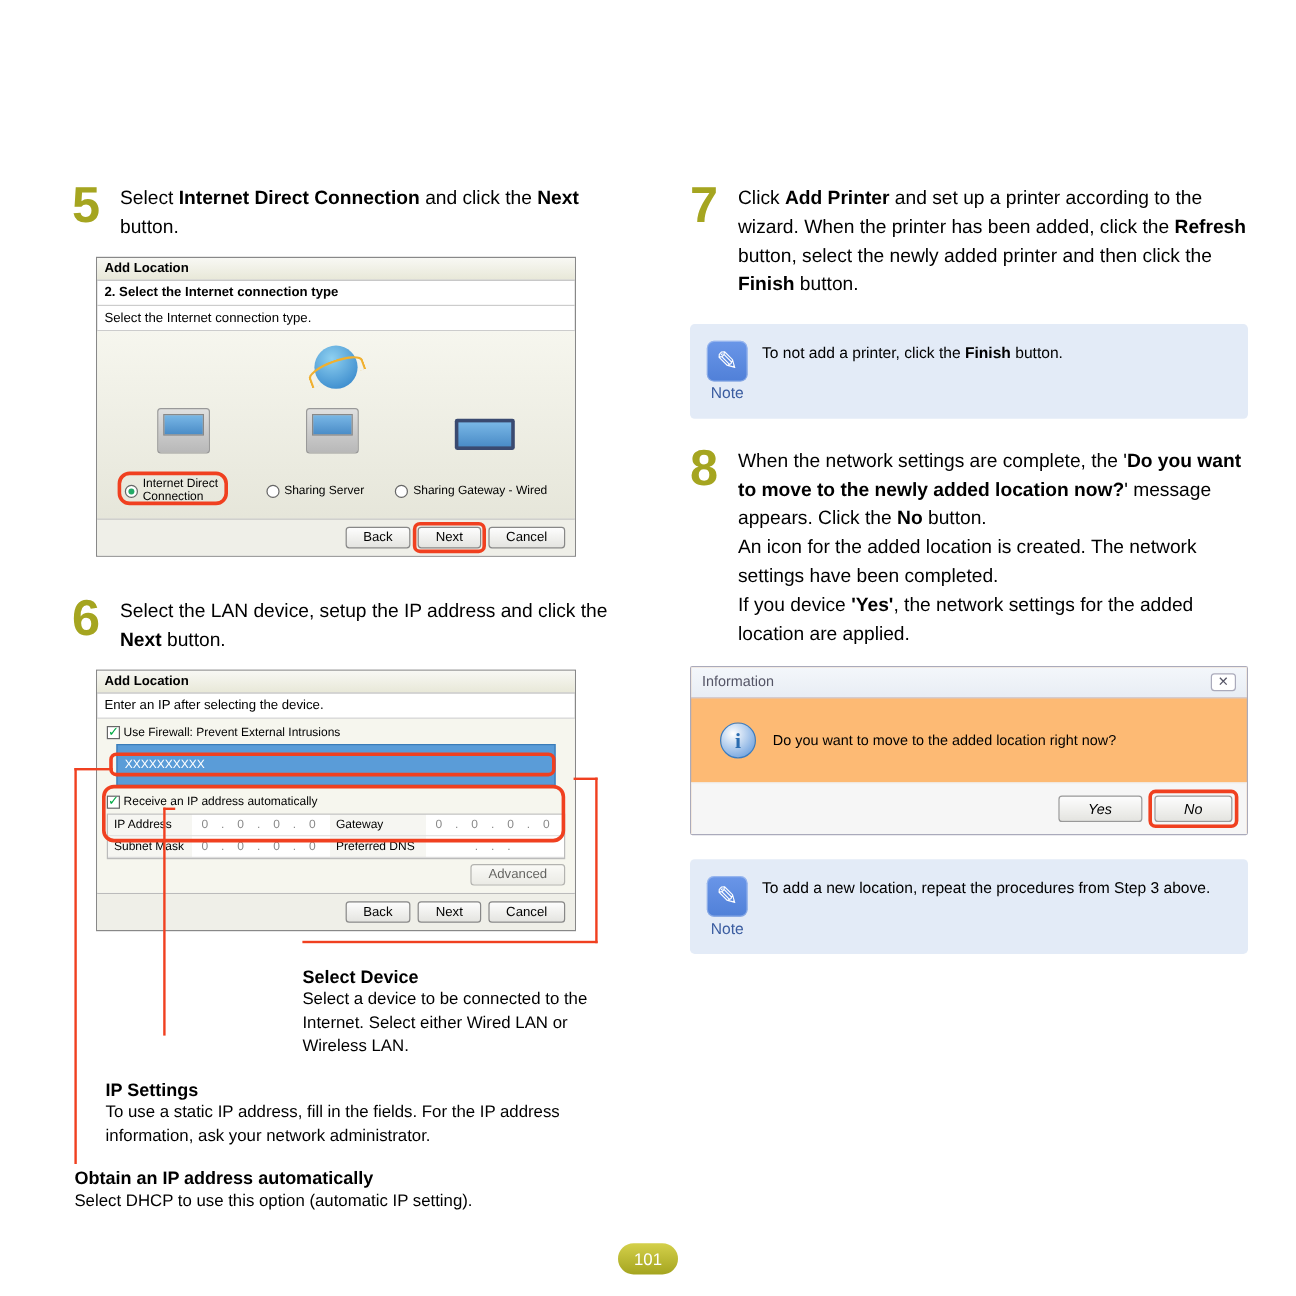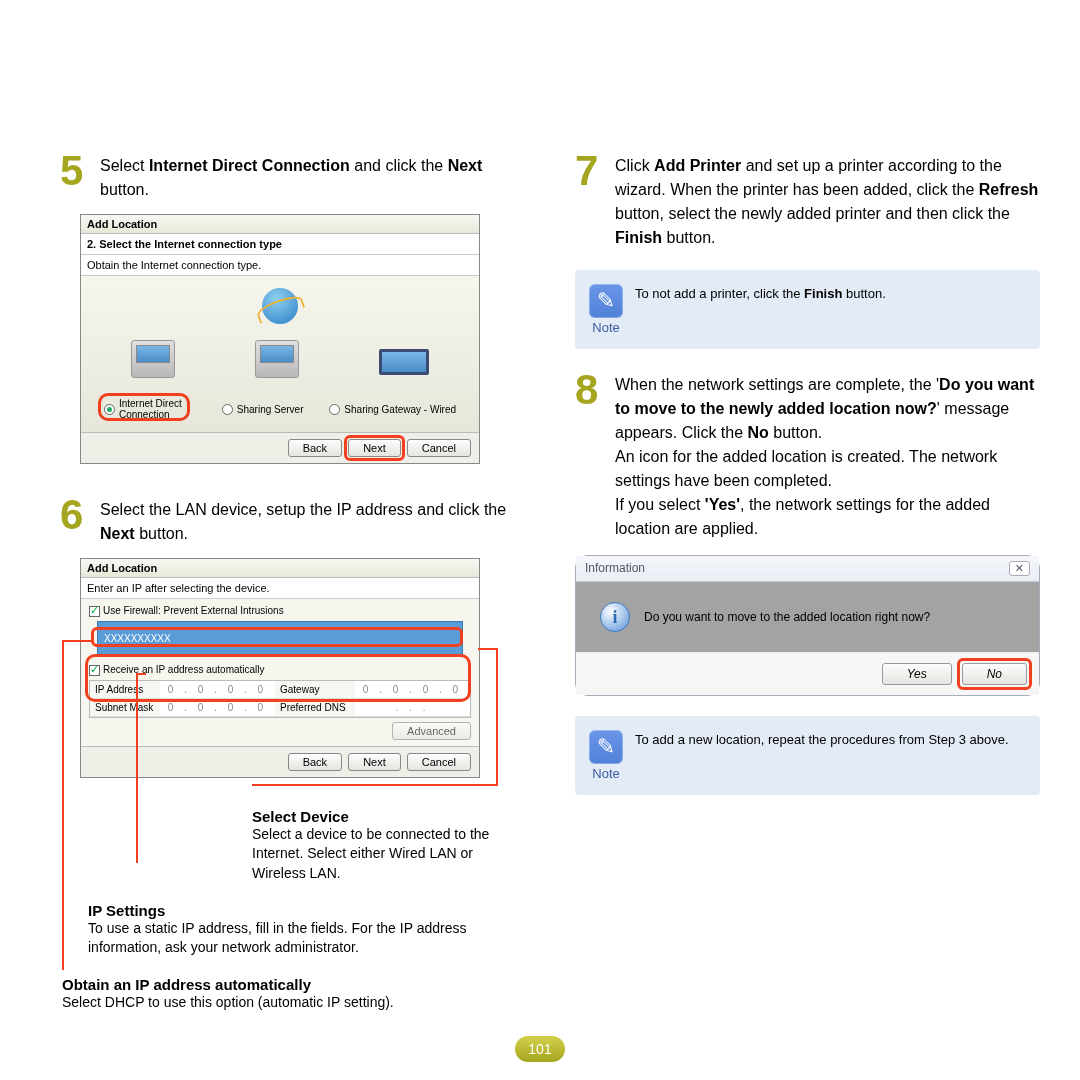--- a/index.html
+++ b/index.html
@@ -163,22 +163,22 @@
     display: flex; align-items: center; justify-content: center;
     color: #fff; font-size: 22px;
     box-shadow: inset 0 0 0 1px rgba(255,255,255,0.3);
   }
   .note-label { color: #3a5ca0; font-weight: normal; font-size: 13px; margin-top: 2px; text-align: center; }
   .note-text { font-size: 13px; line-height: 1.5; }
 
   
   .dialog {
     border: 1px solid #aab;
-    border-radius: 13px;
-    background: #a3a3a3;
+    border-radius: 2px;
+    background: #fdba74;
     margin: 14px 0;
     font-size: 12px;
   }
   .dlg-title {
     background: linear-gradient(#f4f7fb, #e8edf4);
     padding: 5px 9px;
     display: flex; justify-content: space-between;
     color: #556;
     border-bottom: 1px solid #ccd;
   }
@@ -229,21 +229,21 @@
     <div class="step">
       <div class="step-num">5</div>
       <div class="step-text">
         <span>Select </span><b>Internet Direct Connection</b><span> and click the </span><b>Next</b><span> button.</span>
       </div>
     </div>
 
     <div class="win" style="width:400px;">
       <div class="win-title">Add Location</div>
       <div class="win-sub"><b>2. Select the Internet connection type</b></div>
-      <div class="win-sub">Obtain the Internet connection type.</div>
+      <div class="win-sub">Select the Internet connection type.</div>
       <div class="win-body1">
         <div style="text-align:center;">
             <div class="ie-icon"></div>
           </div>
         <div class="row-icons">
           <div>
               <div class="device">
                 <div class="screen"></div>
               </div>
             </div>
@@ -364,21 +364,21 @@
       <div class="note-text">
         <span>To not add a printer, click the </span><b>Finish</b><span> button.</span>
       </div>
     </div>
 
     <div class="step">
       <div class="step-num">8</div>
       <div class="step-text">
         <span>When the network settings are complete, the '</span><b>Do you want to move to the newly added location now?</b><span>' message appears. Click the </span><b>No</b><span> button.</span><br>
         <span>An icon for the added location is created. The network settings have been completed.</span><br>
-        <span>If you select </span><b>'Yes'</b><span>, the network settings for the added location are applied.</span>
+        <span>If you device </span><b>'Yes'</b><span>, the network settings for the added location are applied.</span>
       </div>
     </div>
 
     <div class="dialog">
       <div class="dlg-title">
         <span>Information</span>
         <span class="dlg-close">✕</span>
       </div>
       <div class="dlg-body">
         <div class="info-ico">i</div>

